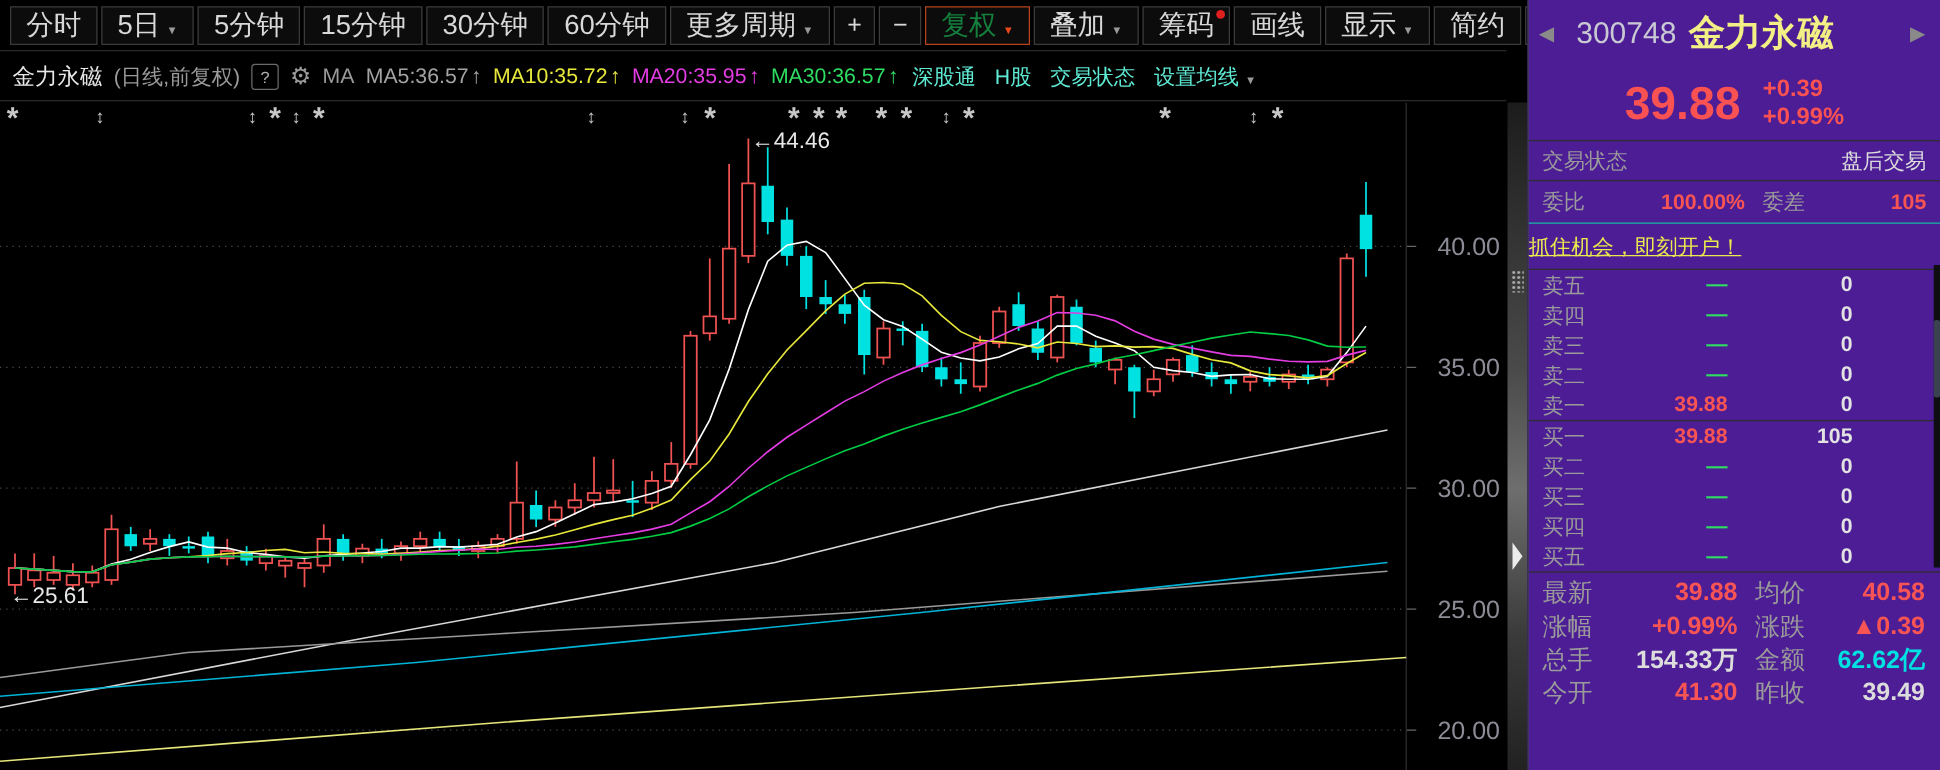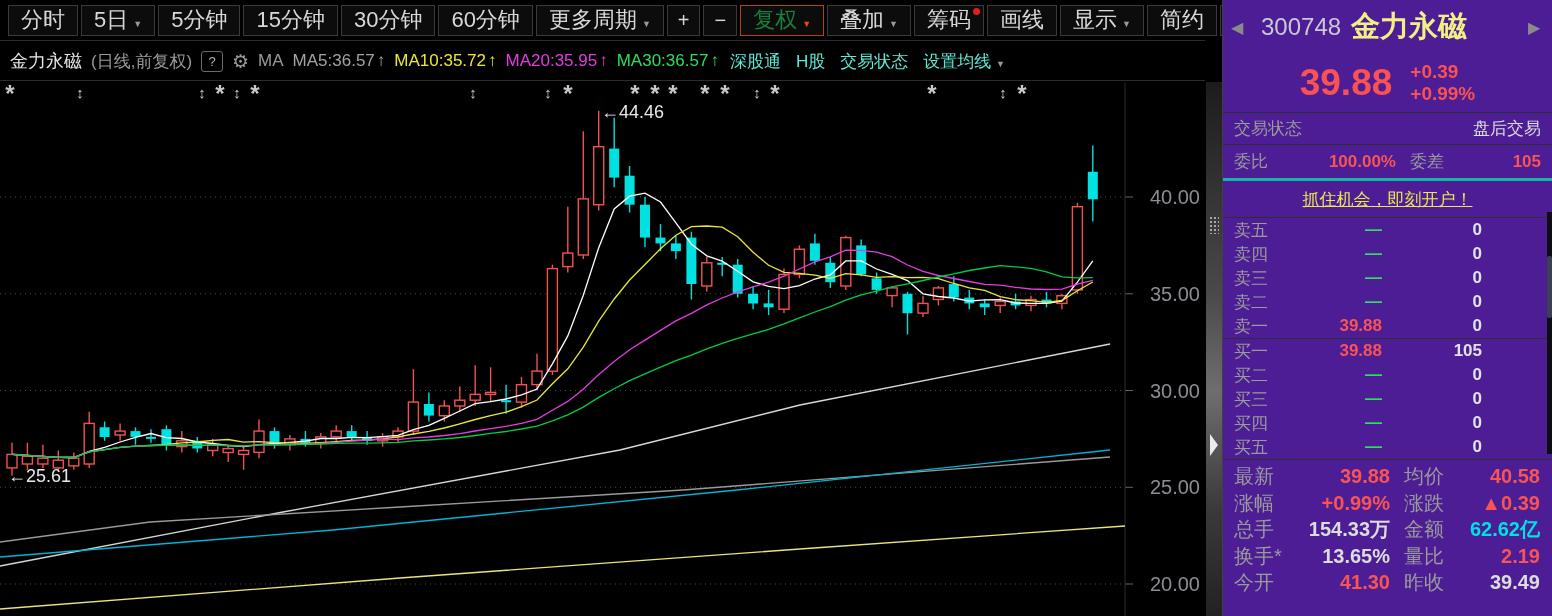--- a/index.html
+++ b/index.html
@@ -60,24 +60,24 @@
   .p-code{color:#c9c9d3;font-size:24px;margin-left:14px;}
   .p-name{color:#f2ef84;font-size:29px;font-weight:700;margin-left:10px;flex:1;}
   .p-price-row{height:58px;display:flex;align-items:center;justify-content:center;gap:18px;
                border-bottom:1px solid #2e2e2e;}
   .p-price{color:#fa5252;font-size:37px;font-weight:700;}
   .p-change{color:#fa5252;font-size:19px;font-weight:700;line-height:1.15;}
   .p-row-status{height:31px;display:flex;align-items:center;padding:0 11px;border-bottom:1px solid #2e2e2e;font-size:17px;gap:16px;}
   .p-label{color:#9a9a9a;}
   .p-status-val{margin-left:auto;color:#dcdcdc;}
   .p-row-weibi{height:33px;display:grid;grid-template-columns:56px 106px 70px 1fr;align-items:center;
-               padding:0 11px;border-bottom:3px solid #14b8a6;font-size:17px;}
+               padding:0 11px;border-bottom:1px solid #14b8a6;font-size:17px;}
   .p-row-weibi .v{font-weight:700;text-align:right;}
   .p-row-weibi .l2{padding-left:14px;}
-  .p-ad{height:36px;display:flex;align-items:center;justify-content:center;border-bottom:1px solid #2e2e2e;}
+  .p-ad{height:36px;display:flex;align-items:center;justify-content:flex-start;border-bottom:1px solid #2e2e2e;}
   .p-ad span{color:#e9e94e;font-size:17px;text-decoration:underline;cursor:pointer;}
 
   .book{border-bottom:1px solid #2e2e2e;}
   .book-row{height:24px;display:grid;grid-template-columns:60px 1fr 100px;align-items:center;
             padding:0 70px 0 11px;font-size:17px;cursor:pointer;}
   .book-row .bl{color:#9a9a9a;}
   .book-row .bp{text-align:right;font-weight:700;}
   .book-row .bv{text-align:right;font-weight:700;color:#e2e2e2;}
   .book-mid-divider{border-top:1px solid #2e2e2e;margin:0 0;}
 
@@ -490,26 +490,20 @@
         <span class="sl2">涨跌</span>
         <span class="sv" data-color="red">▲0.39</span>
       </div>
     <div class="stat-row">
         <span class="sl">总手</span>
         <span class="sv" data-color="gray">154.33万</span>
         <span class="sl2">金额</span>
         <span class="sv" data-color="cyan">62.62亿</span>
       </div>
     <div class="stat-row">
-        <span class="sl">换手*</span>
-        <span class="sv" data-color="gray">13.65%</span>
-        <span class="sl2">量比</span>
-        <span class="sv" data-color="red">2.19</span>
-      </div>
-    <div class="stat-row">
         <span class="sl">今开</span>
         <span class="sv" data-color="red">41.30</span>
         <span class="sl2">昨收</span>
         <span class="sv" data-color="gray">39.49</span>
       </div>
   </div>
 
   <div class="p-scroll-track">
     <div class="p-scroll-thumb"></div>
   </div>

